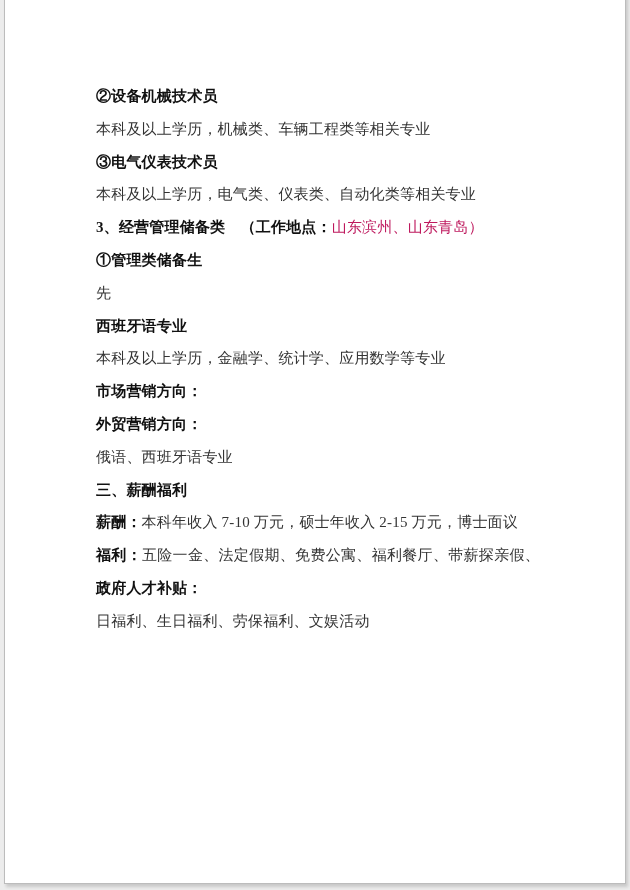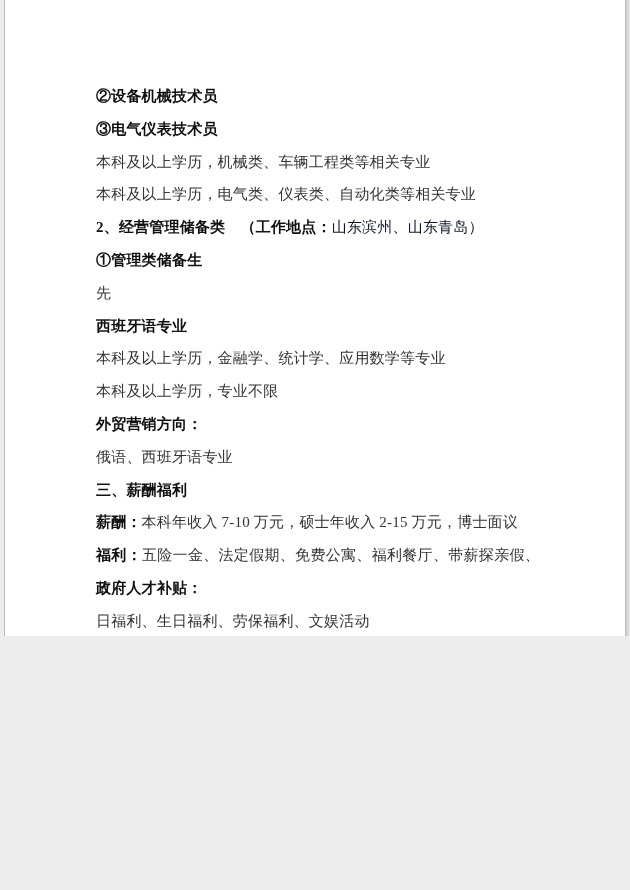--- a/index.html
+++ b/index.html
@@ -7,21 +7,21 @@
     padding: 0;
     width: 630px;
     height: 890px;
     background: #ececec;
     overflow: hidden;
     font-family: "Liberation Serif", "DejaVu Serif", serif;
   }
   .viewport {
     position: relative;
     width: 630px;
-    height: 636px;
+    height: 890px;
     overflow: hidden;
   }
   .page {
     position: absolute;
     left: 4px;
     top: -9px;
     width: 622px;
     height: 893px;
     background: #ffffff;
     border: 1px solid #bcbcbc;
@@ -53,29 +53,29 @@
     color: var(--bold-text, #111111);
   }
 </style>
 </head>
 <body style="background: rgb(236, 236, 236);">
 
 <div class="viewport">
   <div class="page" style="background: rgb(255, 255, 255); border-color: rgb(188, 188, 188);">
     <div class="content">
         <div class="line"><span class="bold">②设备机械技术员</span></div>
+        <div class="line"><span>本科及以上学历，机械类、车辆工程类等相关专业</span></div>
         <div class="line"><span class="bold">③电气仪表技术员</span></div>
-        <div class="line"><span>本科及以上学历，机械类、车辆工程类等相关专业</span></div>
         <div class="line"><span>本科及以上学历，电气类、仪表类、自动化类等相关专业</span></div>
-        <div class="line"><span class="bold">2、经营管理储备类　（工作地点：</span><span style="color: #0f172a;">山东滨州、山东青岛）</span></div>
+        <div class="line"><span class="bold">3、经营管理储备类　（工作地点：</span><span style="color: #be185d;">山东滨州、山东青岛）</span></div>
         <div class="line"><span class="bold">①管理类储备生</span></div>
         <div class="line"><span>先</span></div>
         <div class="line"><span class="bold">西班牙语专业</span></div>
         <div class="line"><span>本科及以上学历，金融学、统计学、应用数学等专业</span></div>
-        <div class="line"><span>本科及以上学历，专业不限</span></div>
+        <div class="line"><span class="bold">市场营销方向：</span></div>
         <div class="line"><span class="bold">外贸营销方向：</span></div>
         <div class="line"><span>俄语、西班牙语专业</span></div>
         <div class="line"><span class="bold">三、薪酬福利</span></div>
         <div class="line"><span class="bold">薪酬：</span><span>本科年收入 7-10 万元，硕士年收入 2-15 万元，博士面议</span></div>
         <div class="line justify"><span class="bold">福利：</span><span>五险一金、法定假期、免费公寓、福利餐厅、带薪探亲假、节</span></div>
         <div class="line"><span class="bold">政府人才补贴：</span></div>
         <div class="line"><span>日福利、生日福利、劳保福利、文娱活动</span></div>
       </div>
   </div>
 </div>

